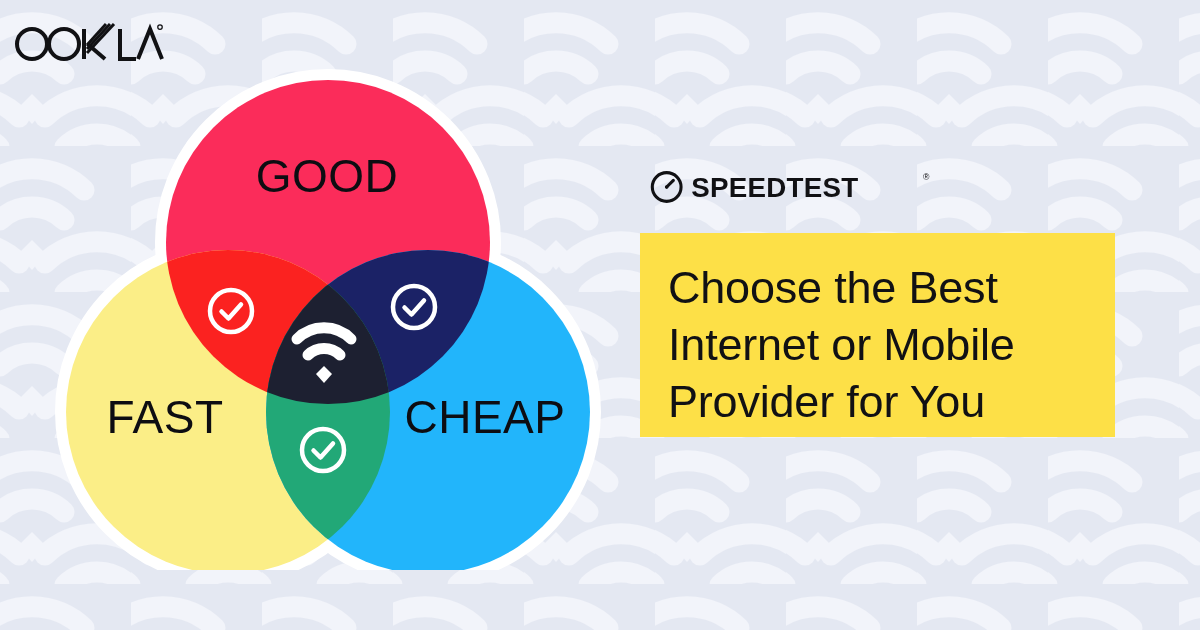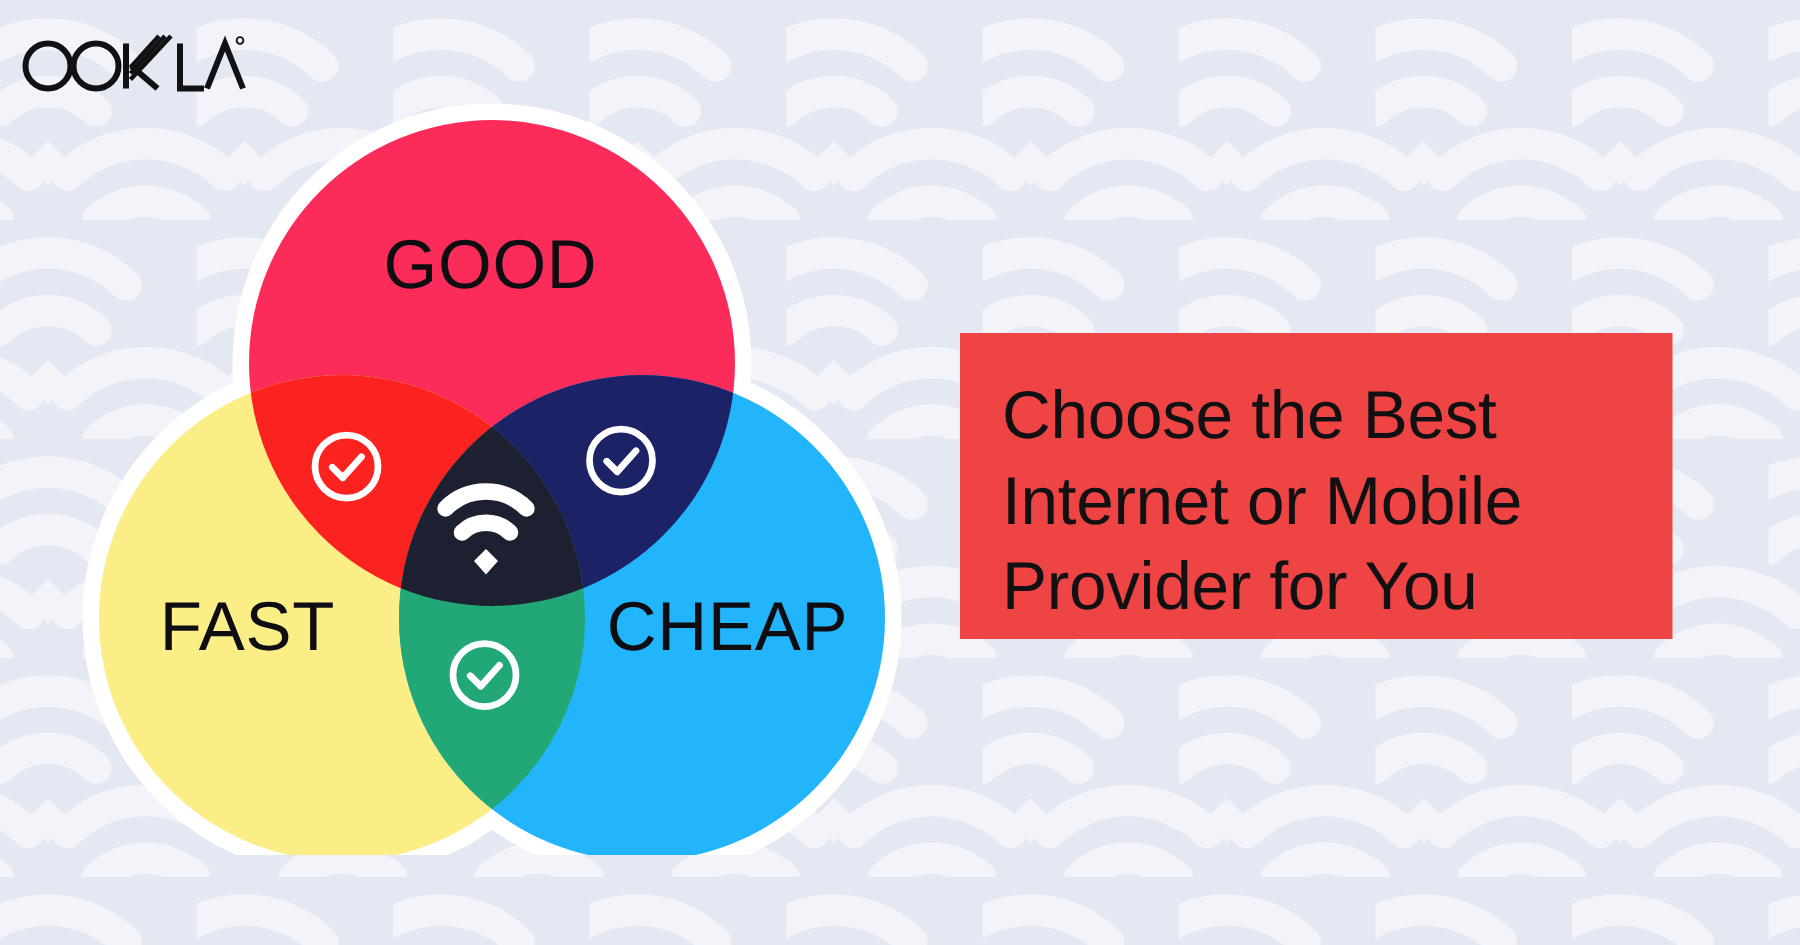--- a/index.html
+++ b/index.html
@@ -58,24 +58,24 @@
   }
   #speedtest-logo {
     position: relative;
     height: 42px;
     width: 290px;
     margin-left: 8px;
   }
   #headline-box {
     position: absolute;
     left: 640px;
-    top: 222px;
+    top: 233px;
     width: 475px;
     height: 204px;
-    background: #ef4444;
+    background: #fde047;
     box-sizing: border-box;
     padding: 26px 28px 20px 28px;
   }
   #headline {
     margin: 0;
     font-family: "Liberation Sans", sans-serif;
     font-weight: 300;
     font-size: 45px;
     line-height: 57px;
     color: #111114;
@@ -202,20 +202,35 @@
       <path d="M-9.5,0.5 L-2.5,7.5 L10,-6.5" fill="none" stroke="#ffffff" stroke-width="4.5" stroke-linecap="round" stroke-linejoin="round"></path>
     </g>
 
     <g transform="translate(284,283)">
       <path d="M-27,-4 A 38 38 0 0 1 27,-4" fill="none" stroke="#ffffff" stroke-width="11" stroke-linecap="round"></path>
       <path d="M-16,12 A 23 23 0 0 1 16,12" fill="none" stroke="#ffffff" stroke-width="11" stroke-linecap="round"></path>
       <path d="M0,23 L8,31 L0,40 L-8,31 Z" fill="#ffffff"></path>
     </g>
   </svg>
 
+  <div id="right-panel">
+    <div id="speedtest-logo">
+      <svg viewBox="0 0 560 74" width="290" height="38" aria-hidden="true">
+
+        <g>
+          <circle cx="34" cy="37" r="28" fill="none" stroke="#111114" stroke-width="6"></circle>
+          <path d="M34,37 L47,24" fill="none" stroke="#111114" stroke-width="6" stroke-linecap="round"></path>
+          <circle cx="34" cy="37" r="3.5" fill="#111114"></circle>
+        </g>
+
+        <text x="82" y="57" font-family="Liberation Sans, sans-serif" font-size="54" font-weight="bold" fill="#111114" letter-spacing="0.5">SPEEDTEST</text>
+        <text x="533" y="24" font-family="Liberation Sans, sans-serif" font-size="17" fill="#111114">®</text>
+      </svg>
+    </div>
+  </div>
 
   <div id="headline-box">
     <h1 id="headline">Choose the Best
 Internet or Mobile
 Provider for You</h1>
   </div>
 
 </div>
 
 </body></html>

